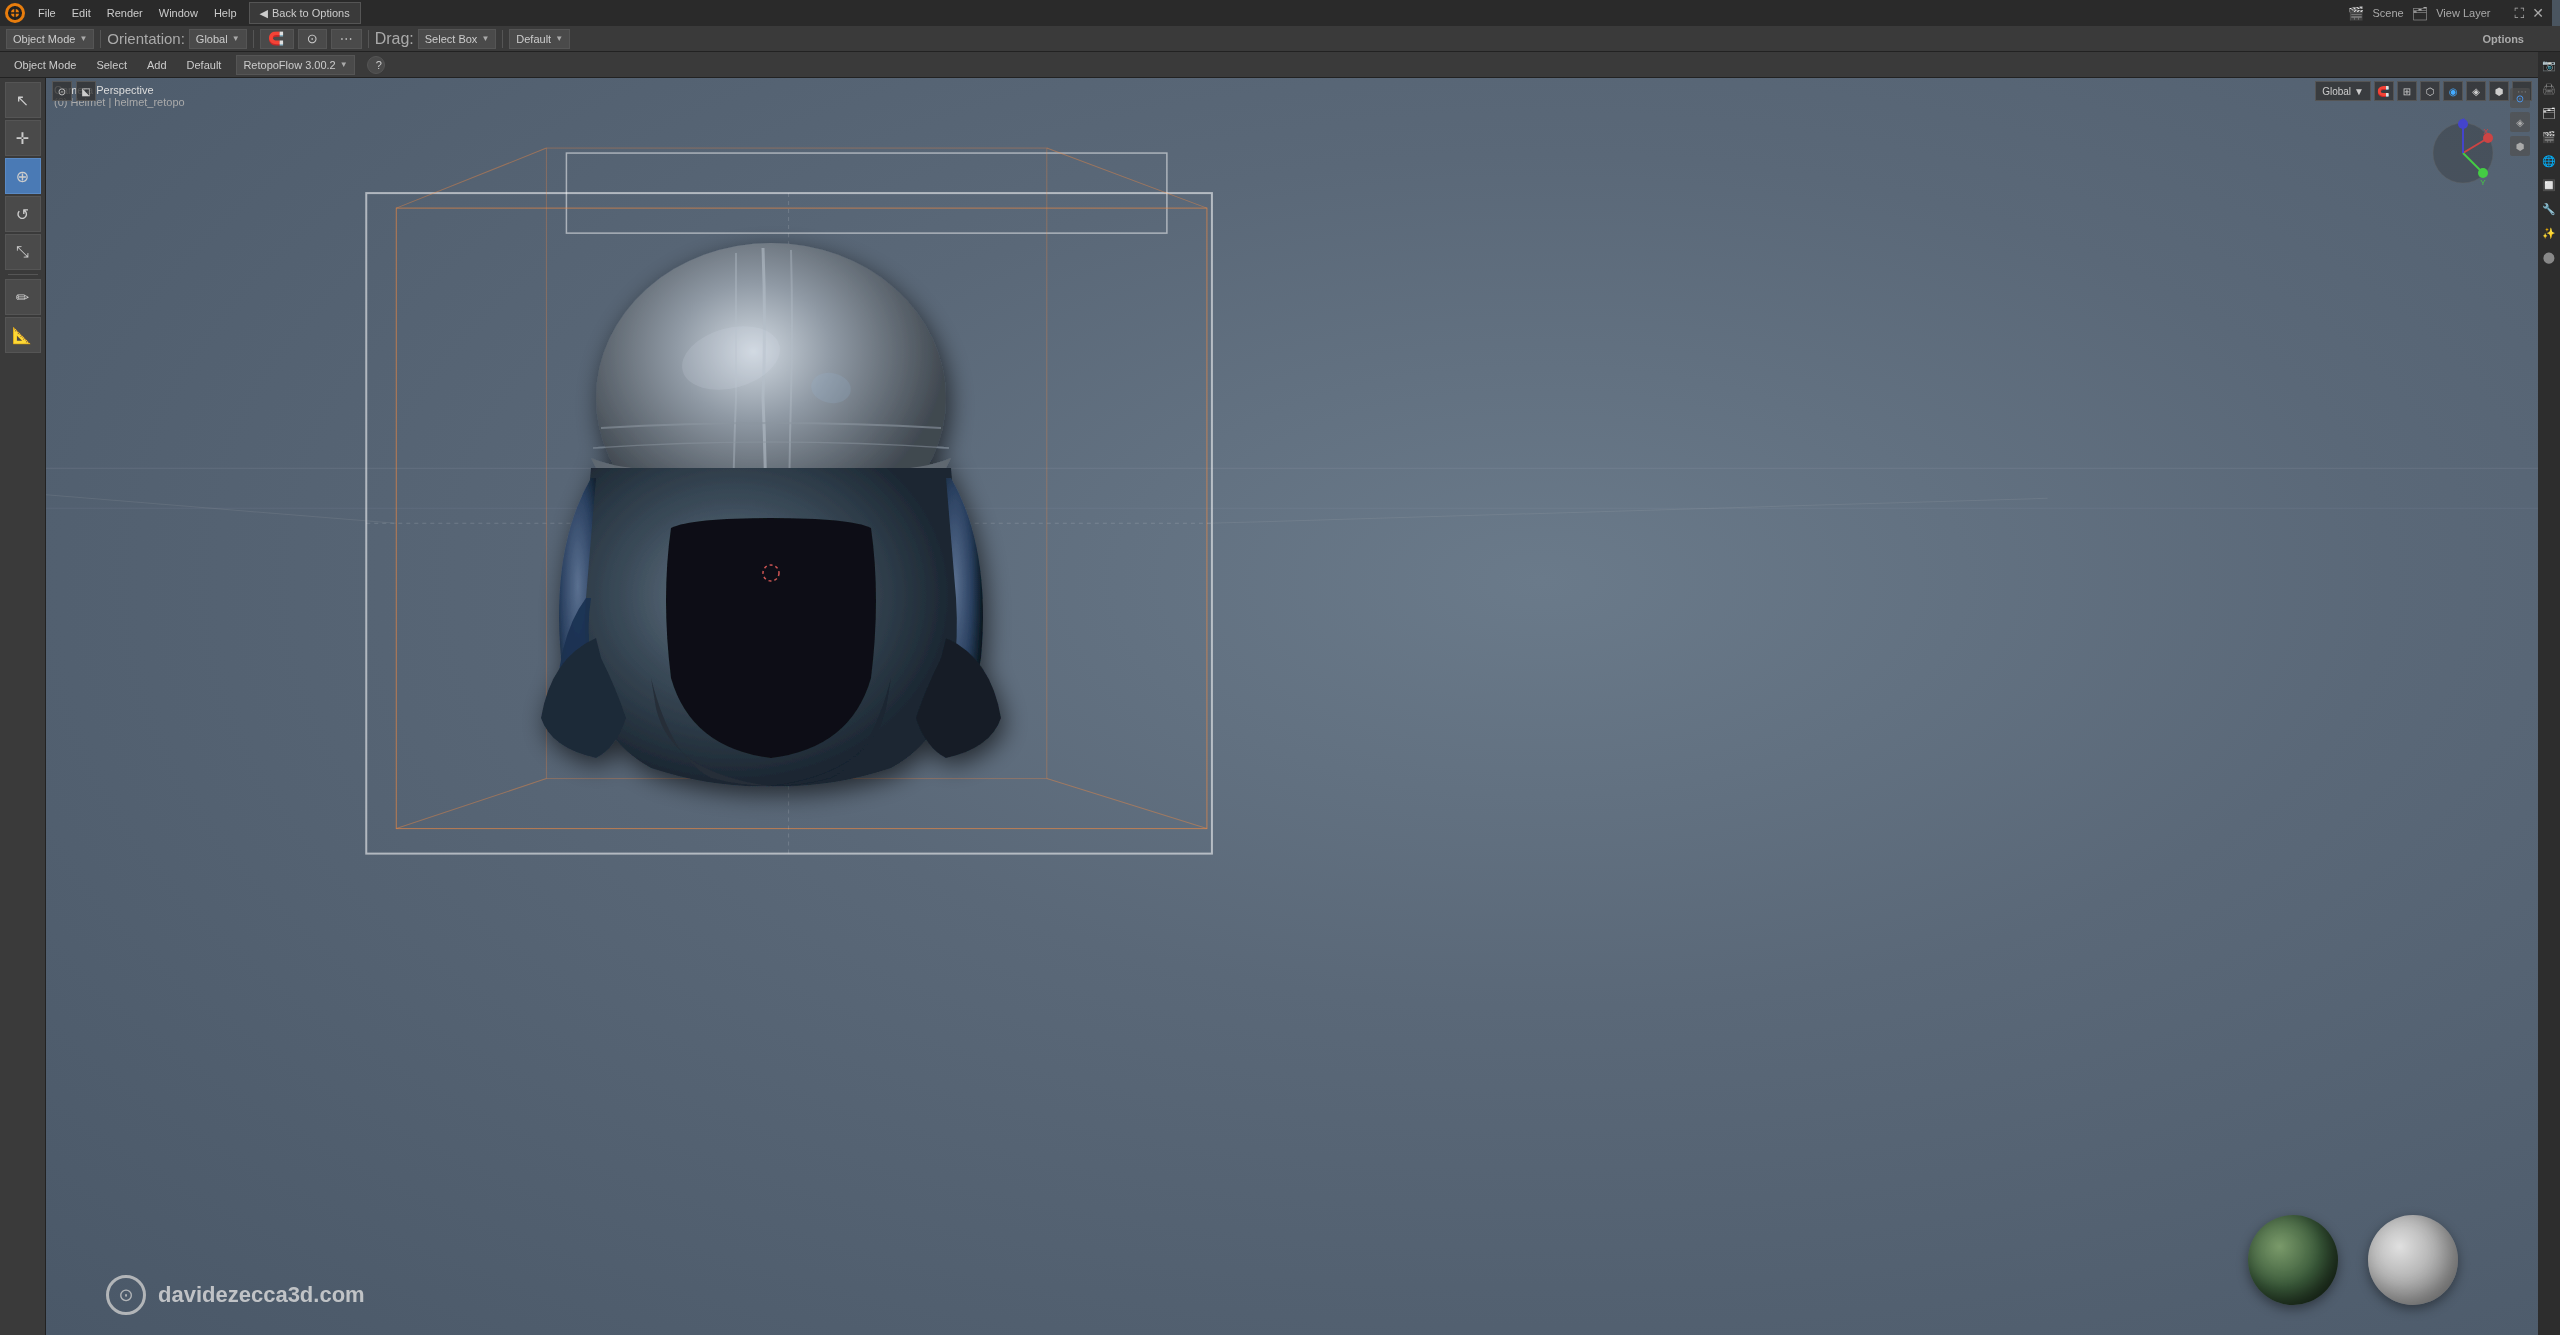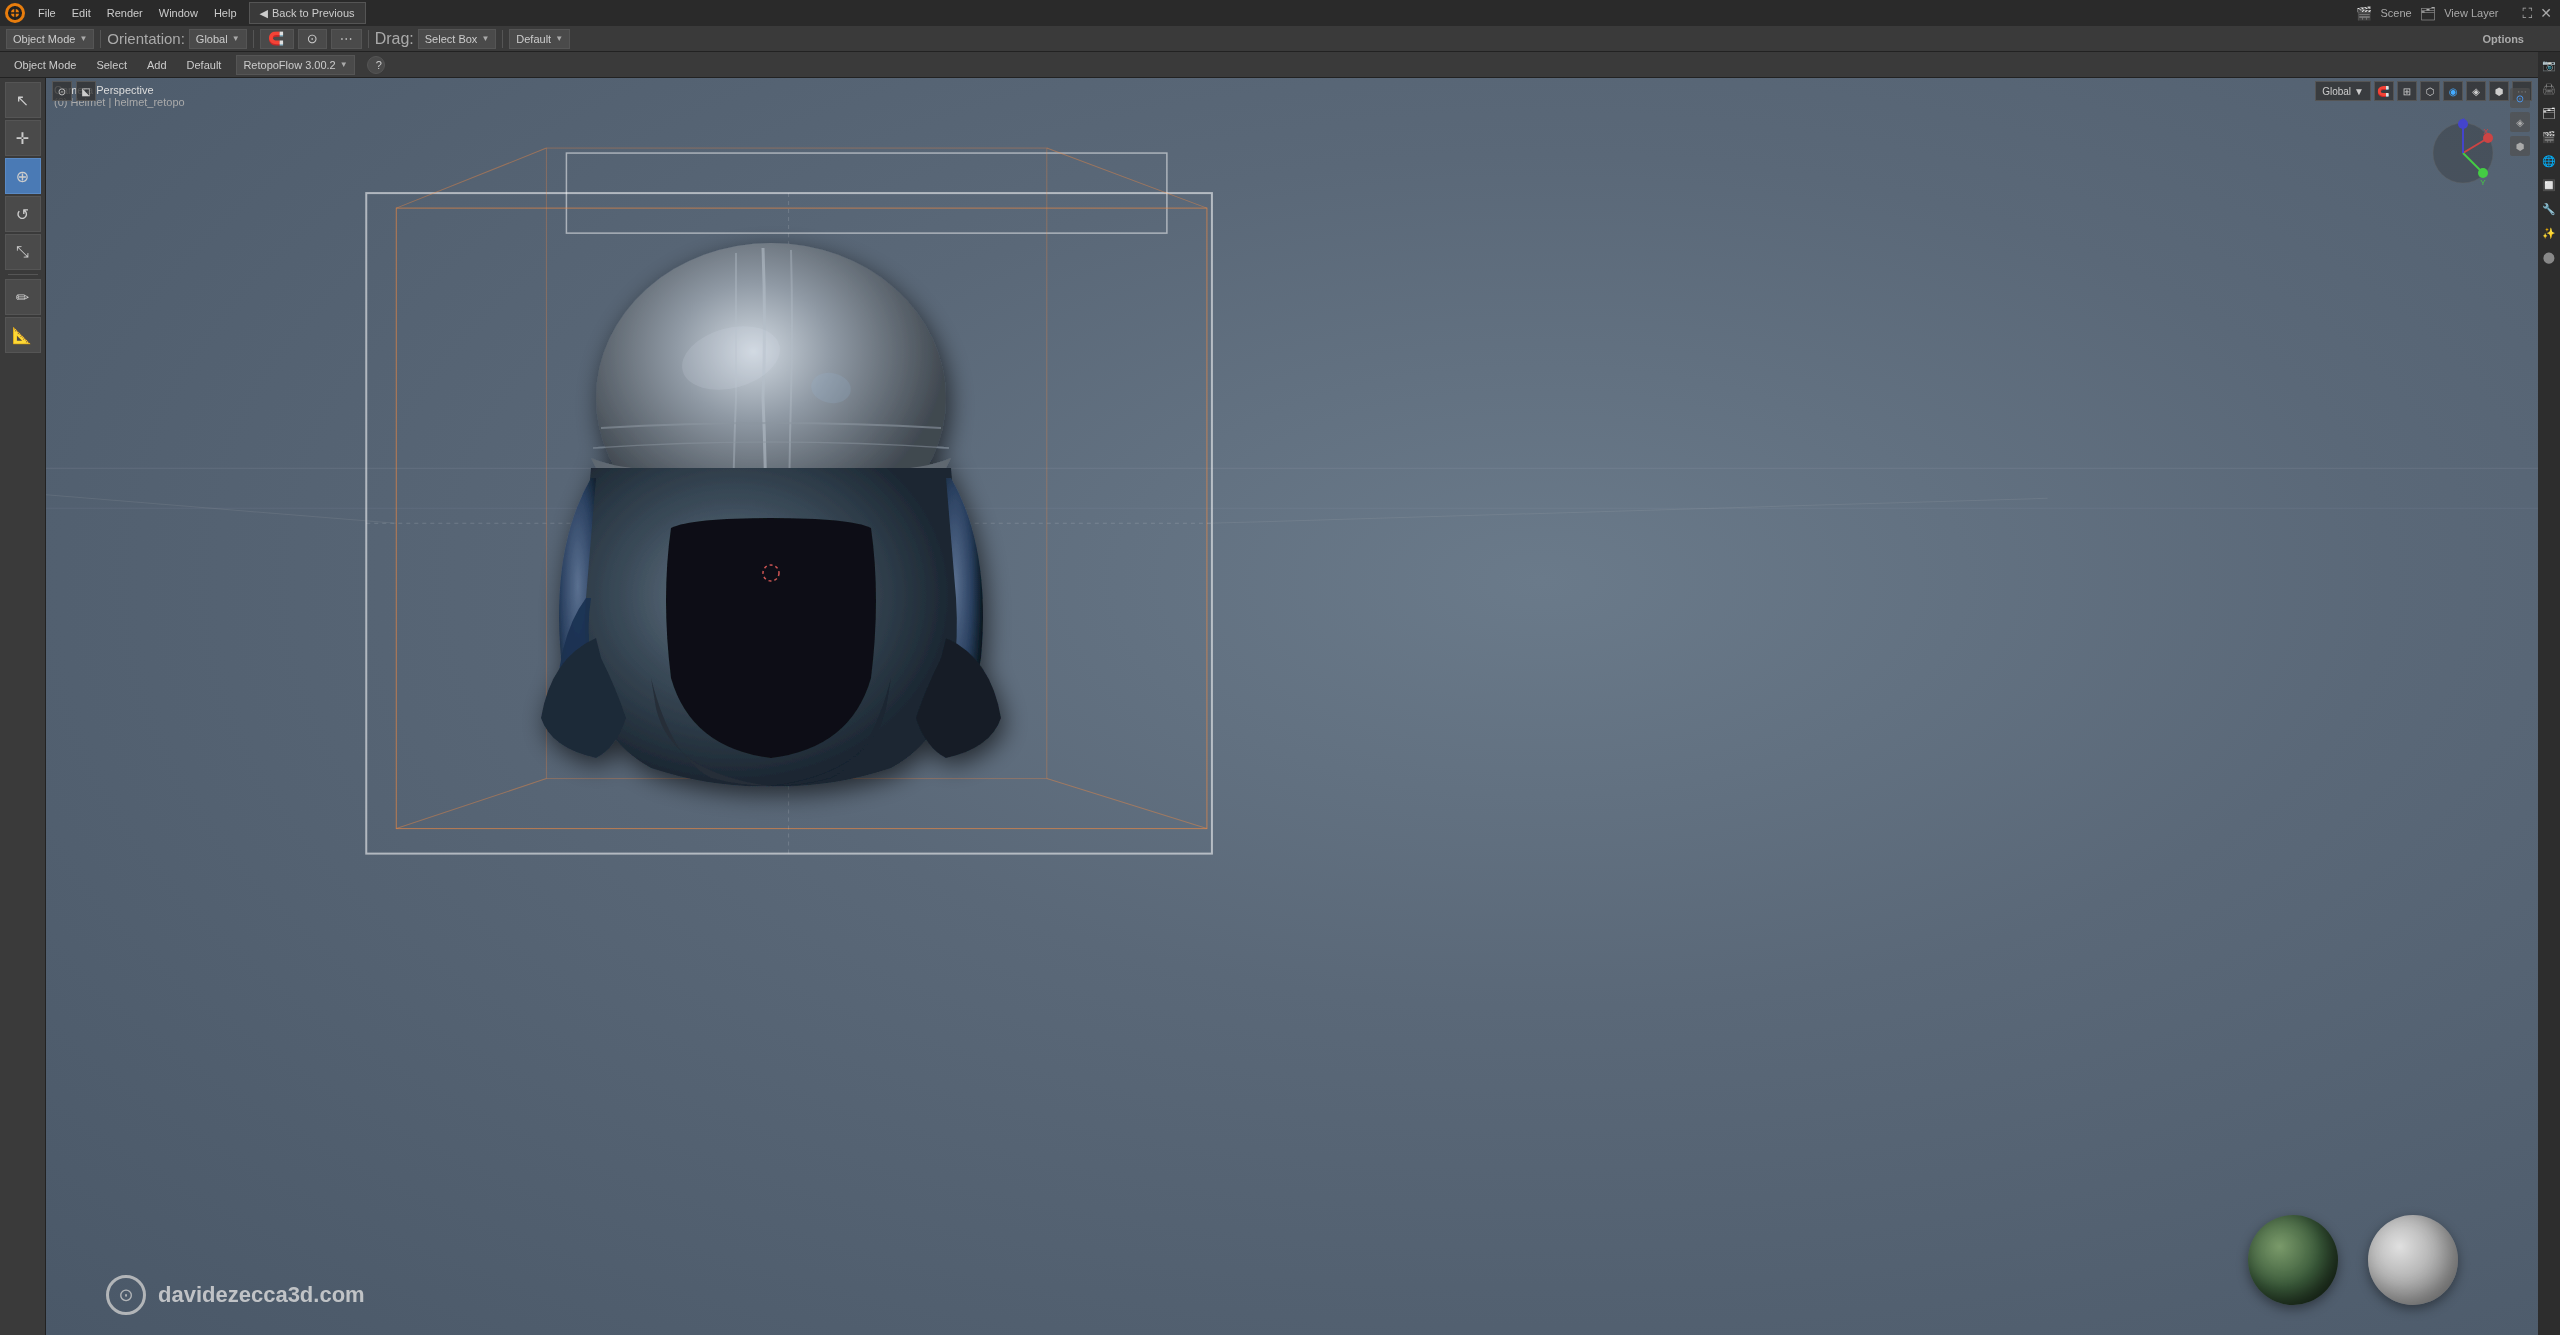--- a/index.html
+++ b/index.html
@@ -10,21 +10,21 @@
       font-family: 'Arial', sans-serif;
       font-size: 12px;
       color: #cccccc;
       overflow: hidden;
       position: relative;
     }
 
     
     #top-bar {
       position: absolute;
-      top: 0; left: 0; right: 0;
+      top: 0; left: 0; right: 8px;
       height: 26px;
       background: #2a2a2a;
       display: flex;
       align-items: center;
       z-index: 100;
     }
     .top-bar-left {
       display: flex;
       align-items: center;
       gap: 0;
@@ -364,21 +364,21 @@
     </div>
 
     <div class="top-menu-item">File</div>
     <div class="top-menu-item">Edit</div>
     <div class="top-menu-item">Render</div>
     <div class="top-menu-item">Window</div>
     <div class="top-menu-item">Help</div>
 
     <div class="back-to-previous">
       <span>◀</span>
-      <span>Back to Previous</span>
+      <span>Back to Options</span>
     </div>
   </div>
 
   <div class="top-bar-right">
 
     <span style="font-size:13px;">🎬</span>
     <span style="cursor:pointer;">Scene</span>
     <span style="font-size:13px;">🗂</span>
     <span style="cursor:pointer;">View Layer</span>
 

